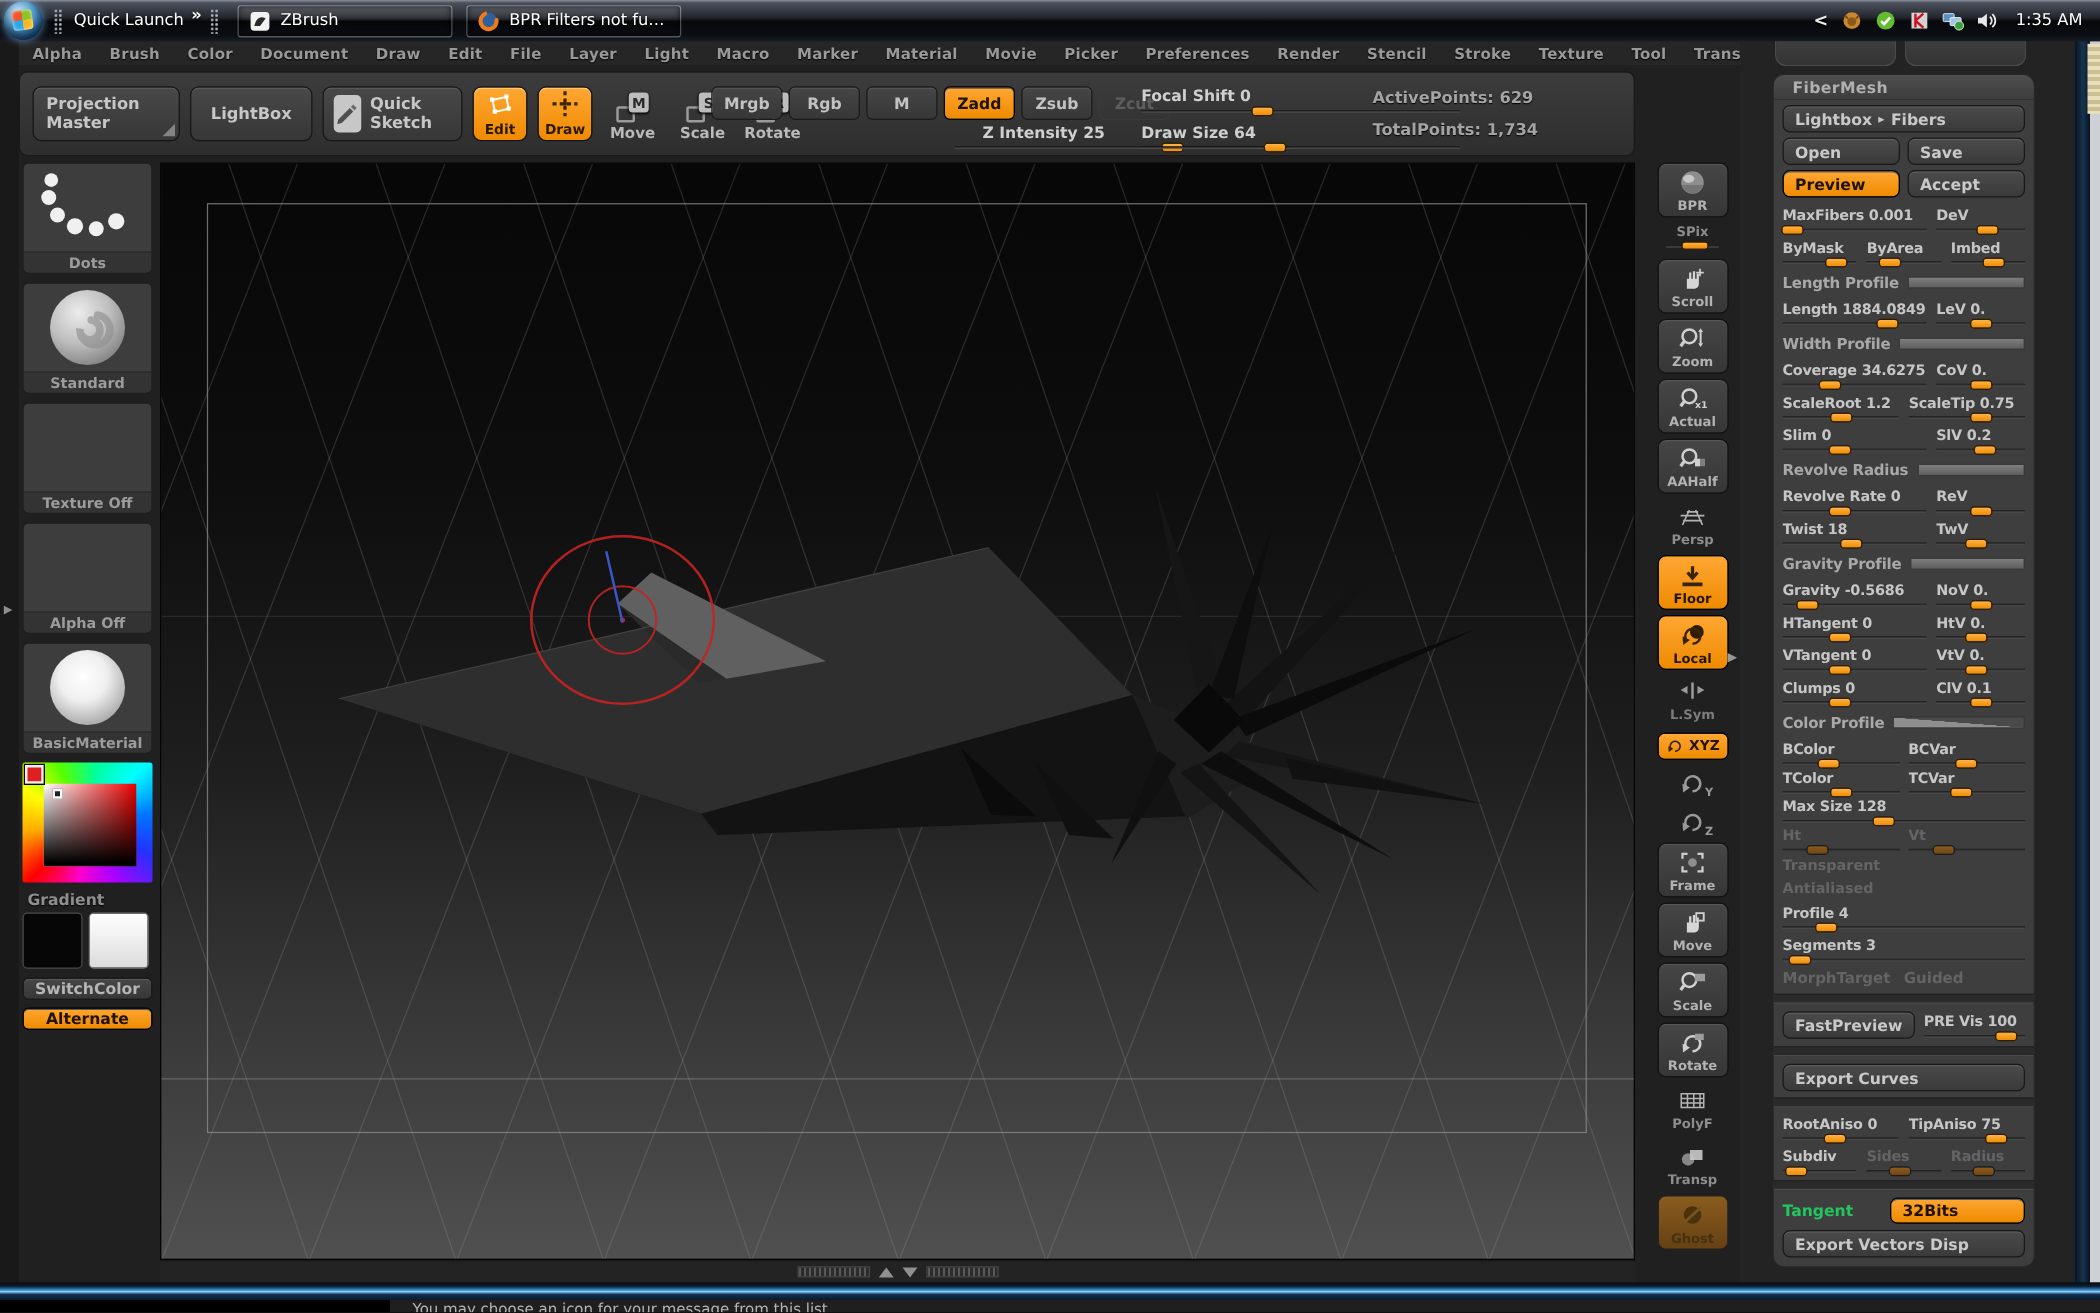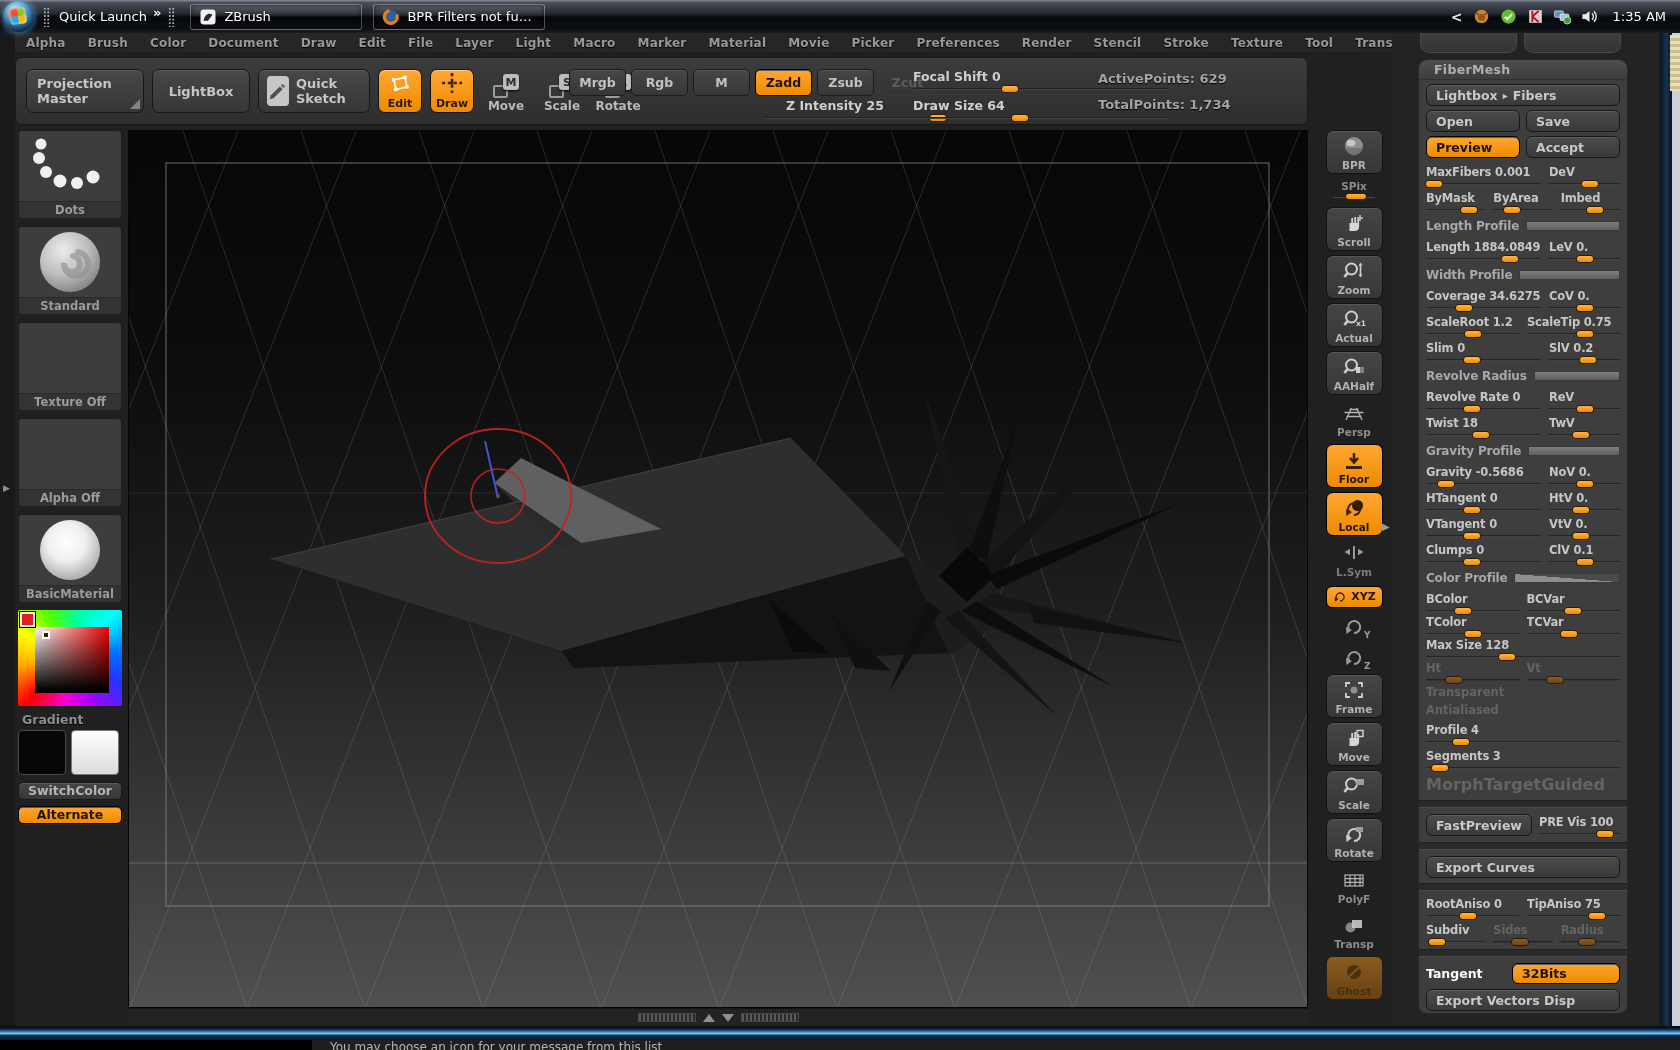--- a/index.html
+++ b/index.html
@@ -151,27 +151,27 @@
   .fm-slider .lab{font-size:11.5px;font-weight:bold;color:#c6c6c6;white-space:nowrap;height:14px;letter-spacing:-.2px;overflow:hidden;}
   .fm-slider.dim .lab{color:#646464;}
   .fm-slider .track{position:relative;height:2px;margin-top:4px;background:linear-gradient(#161616,#525252);}
   .fm-slider.dim .track{background:linear-gradient(#1c1c1c,#3e3e3e);}
   .fm-section{display:flex;align-items:center;gap:7px;height:14px;margin:8px 0 7px;cursor:default;}
   .fm-section .txt{font-size:12px;font-weight:bold;color:#a8a8a8;white-space:nowrap;letter-spacing:-.2px;}
   .fm-section .widget{flex:1;height:10px;background:linear-gradient(#7e7e7e,#5e5e5e);border:1px solid #393939;}
   .fm-section .widget.ramp{background:linear-gradient(to top right,#8e8e8e 49%,#4a4a4a 50%);}
   .fm-gap{height:8px;margin:4px -8px 6px;background:#2a2a2a;border-top:1px solid #212121;border-bottom:1px solid #4c4c4c;}
   .fm-dimrow{display:flex;margin:2px 0 6px;cursor:default;}
-  .fm-dimrow span{flex:1;color:#646464;font-weight:bold;font-size:16px;white-space:nowrap;}
+  .fm-dimrow span{flex:1;color:#646464;font-weight:bold;font-size:12px;white-space:nowrap;}
   .fm-bigbtn{width:100%;margin-bottom:5px;height:22px;}
   .fm-btnslider{display:flex;gap:7px;margin-bottom:6px;align-items:flex-end;}
   .fm-btnslider .fm-btn{flex:0 0 94px;height:22px;}
   .fm-btnslider .fm-slider{margin-bottom:1px;}
   .fm-labelbtn{display:flex;gap:8px;align-items:center;margin:2px 0 5px;}
-  .fm-labelbtn .tl{color:#ffffff;font-weight:bold;font-size:12.5px;flex:0 0 78px;cursor:default;}
+  .fm-labelbtn .tl{color:#22c55e;font-weight:bold;font-size:12.5px;flex:0 0 78px;cursor:default;}
   .fm-labelbtn .fm-btn{flex:1;height:21px;}
   .fm-cb{display:flex;gap:7px;margin-bottom:6px;}
   .cb-left{width:92px;flex:none;}
   .cb-sw{height:22px;border-radius:3px;margin-bottom:5px;display:flex;align-items:center;padding-left:6px;font-size:11.5px;font-weight:bold;cursor:default;}
   .cb-sw.base{background:#0a0a0a;color:#c2c2c2;border:1px solid #000;}
   .cb-sw.tip{background:#3a3a3a;color:#9a9a9a;border:1px solid #565656;}
   .cb-big{height:84px;background:#5f5f5f;border:1px solid #2b2b2b;border-radius:3px;cursor:default;}
   .cb-right{flex:1;min-width:0;}
   .cb-minirow{display:flex;gap:7px;margin-bottom:3px;}
   .cb-dim{font-size:11.5px;font-weight:bold;color:#646464;margin-top:4px;cursor:default;}

